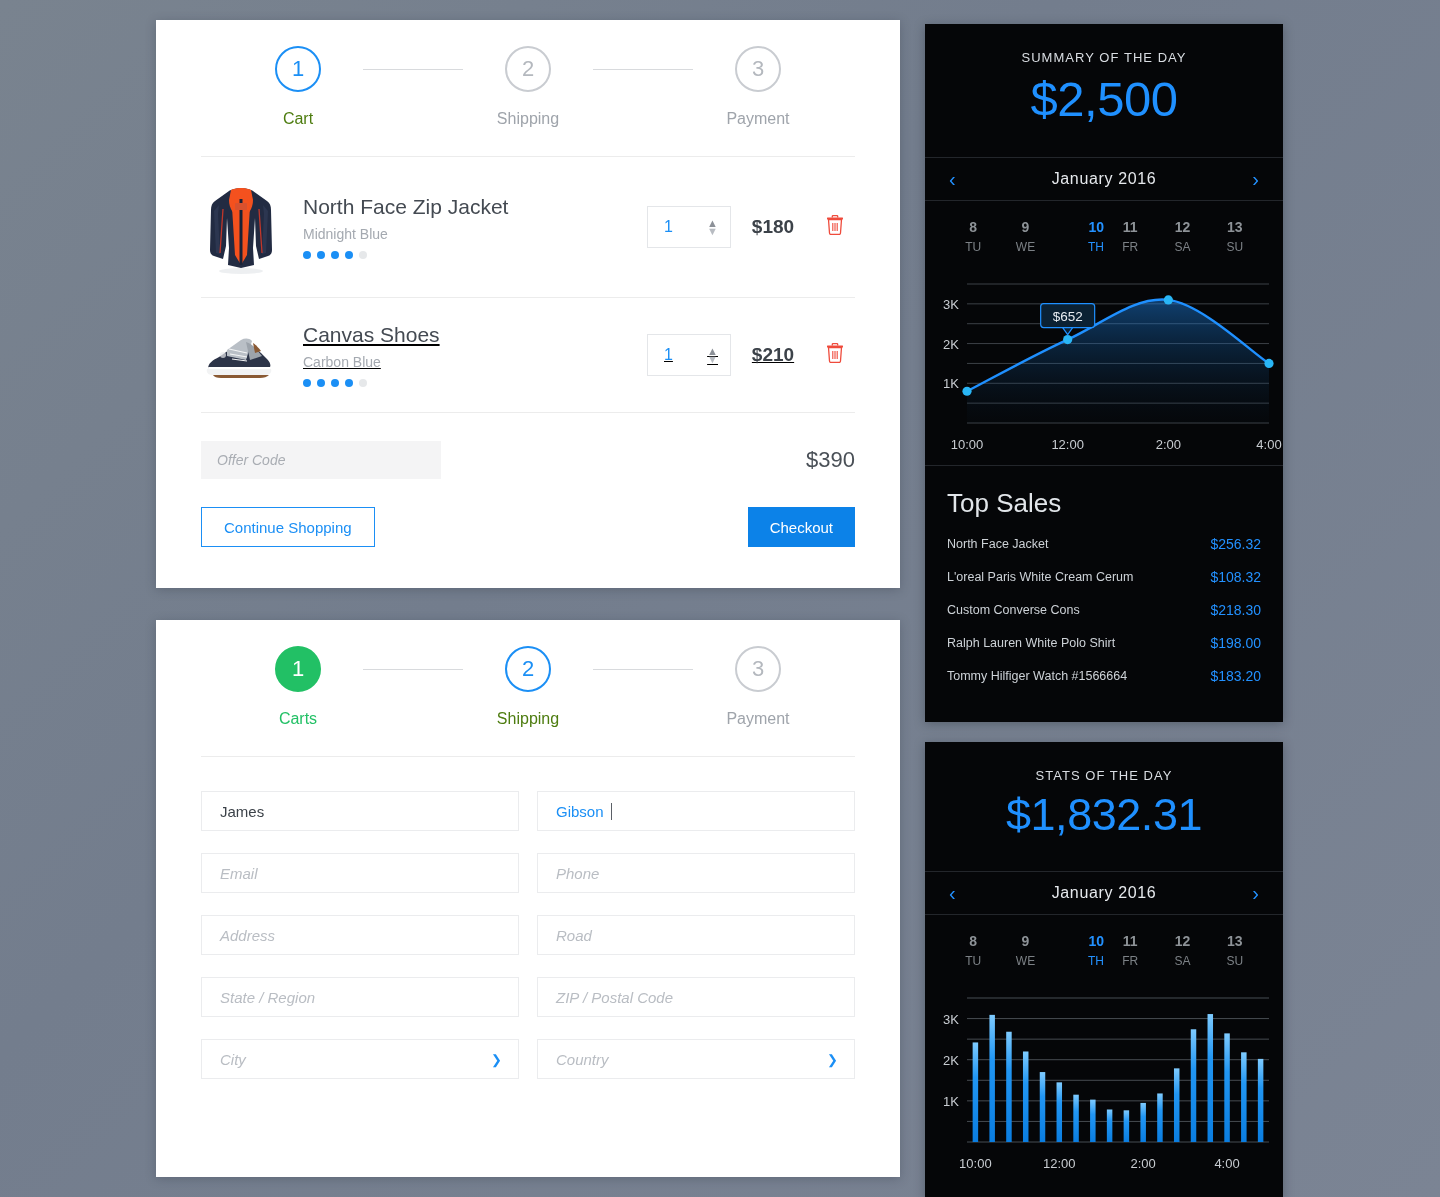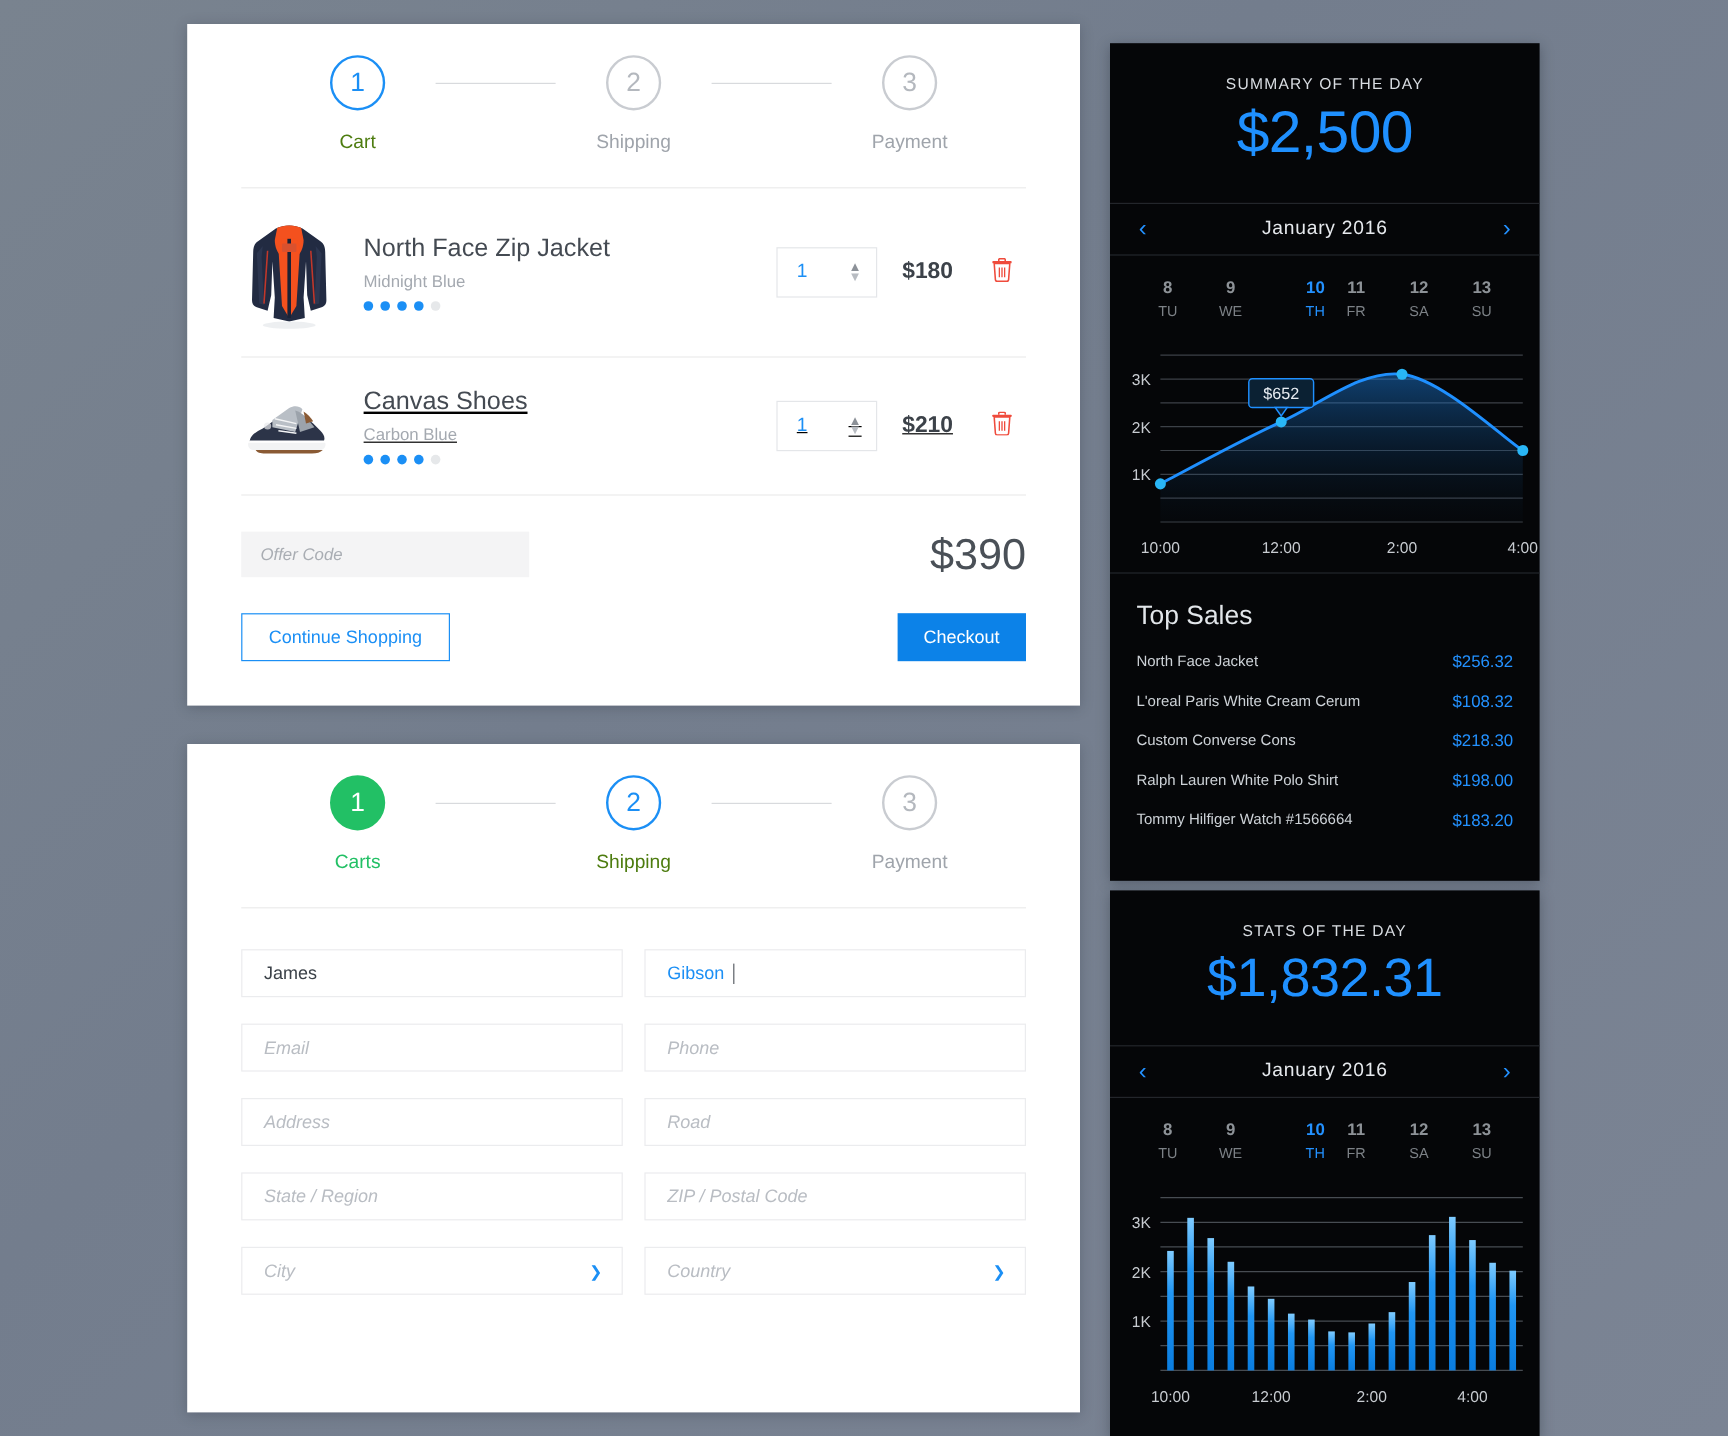--- a/index.html
+++ b/index.html
@@ -72,21 +72,21 @@
   .price { width: 84px; text-align:center; font-size:19px; color:#3c4249; font-weight:700; }
   .trash { width: 40px; text-align:center; }
 
   .offer-row { display:flex; align-items:center; margin: 28px 45px 0 45px; }
   .offer-input {
     width: 240px; height: 38px; background:#f4f4f5; border:none;
     padding: 0 16px; font-size:14px; font-style:italic; color:#a9adb3;
     font-family: "Liberation Sans", sans-serif;
   }
   .offer-input::placeholder { color:#a9adb3; font-style:italic; }
-  .total { margin-left:auto; font-size:36px; color:#4a5057; font-weight:300; }
+  .total { margin-left:auto; font-size:22px; color:#4a5057; font-weight:300; }
 
   .btn-row { display:flex; margin: 28px 45px 0 45px; }
   .btn-outline {
     border:1px solid #1b8ff5; color:#1b8ff5; background:#fff;
     height: 40px; padding: 0 22px; font-size:15px; cursor:pointer;
     font-family: "Liberation Sans", sans-serif;
   }
   .btn-solid {
     background:#0c82e8; color:#fff; border:none; height:40px; padding:0 22px;
     font-size:15px; cursor:pointer; margin-left:auto;
@@ -105,21 +105,21 @@
   .fld .ph { color:#b9bdc3; font-style:italic; }
   .fld .vl { color:#3c4249; }
   .fld .vl.focus { color:#1b8ff5; }
   .caret {
     display:inline-block; width:1px; height:17px; background:#5b6067;
     margin-left:7px; vertical-align:middle;
   }
   .chev { position:absolute; right:16px; color:#1b8ff5; font-size:13px; }
 
   
-  #summary-panel { left:925px; top:36px;  width:358px; height:698px; }
+  #summary-panel { left:925px; top:24px;  width:358px; height:698px; }
   #stats-panel   { left:925px; top:742px; width:358px; height:458px; }
 
   .dark-head { padding: 26px 0 30px 0; text-align:center; }
   .dark-head .kicker {
     font-size: 13px; letter-spacing: .08em; color:#d9dde2; text-transform:uppercase;
   }
   .dark-head .big {
     font-size: 49px; color:#1f90ff; font-weight:300; margin-top: 6px;
     letter-spacing: -.01em;
   }
@@ -133,21 +133,21 @@
   .cal-bar .mon { flex:1; text-align:center; letter-spacing:.04em; }
 
   .cal-days { display:flex; padding: 18px 22px 6px 22px; }
   .cal-day { flex:1; text-align:center; }
   .cal-day .n { font-size:14px; color:#8d9297; font-weight:700; }
   .cal-day .w { font-size:12px; color:#7c8186; margin-top:5px; }
   .cal-day.sel .n, .cal-day.sel .w { color:#2391ff;text-align:right; }
 
   .chart-box { position:relative; margin: 10px 0 0 0; height: 195px; }
   .sales-box { border-top:1px solid #23262b; padding: 22px 22px 0 22px; }
-  .sales-title { font-size: 22px; color:#e2e6ea; font-weight:400; }
+  .sales-title { font-size: 26px; color:#e2e6ea; font-weight:400; }
   .sale-row {
     display:flex; align-items:center; justify-content:space-between;
     margin-top: 17px;
   }
   .sale-row .nm { font-size:12.5px; color:#cdd2d7; }
   .sale-row .am { font-size:14px; color:#2391ff; }
 
   .bar-box { position:relative; height: 200px; margin-top: 8px; }
 </style>
 </head>

